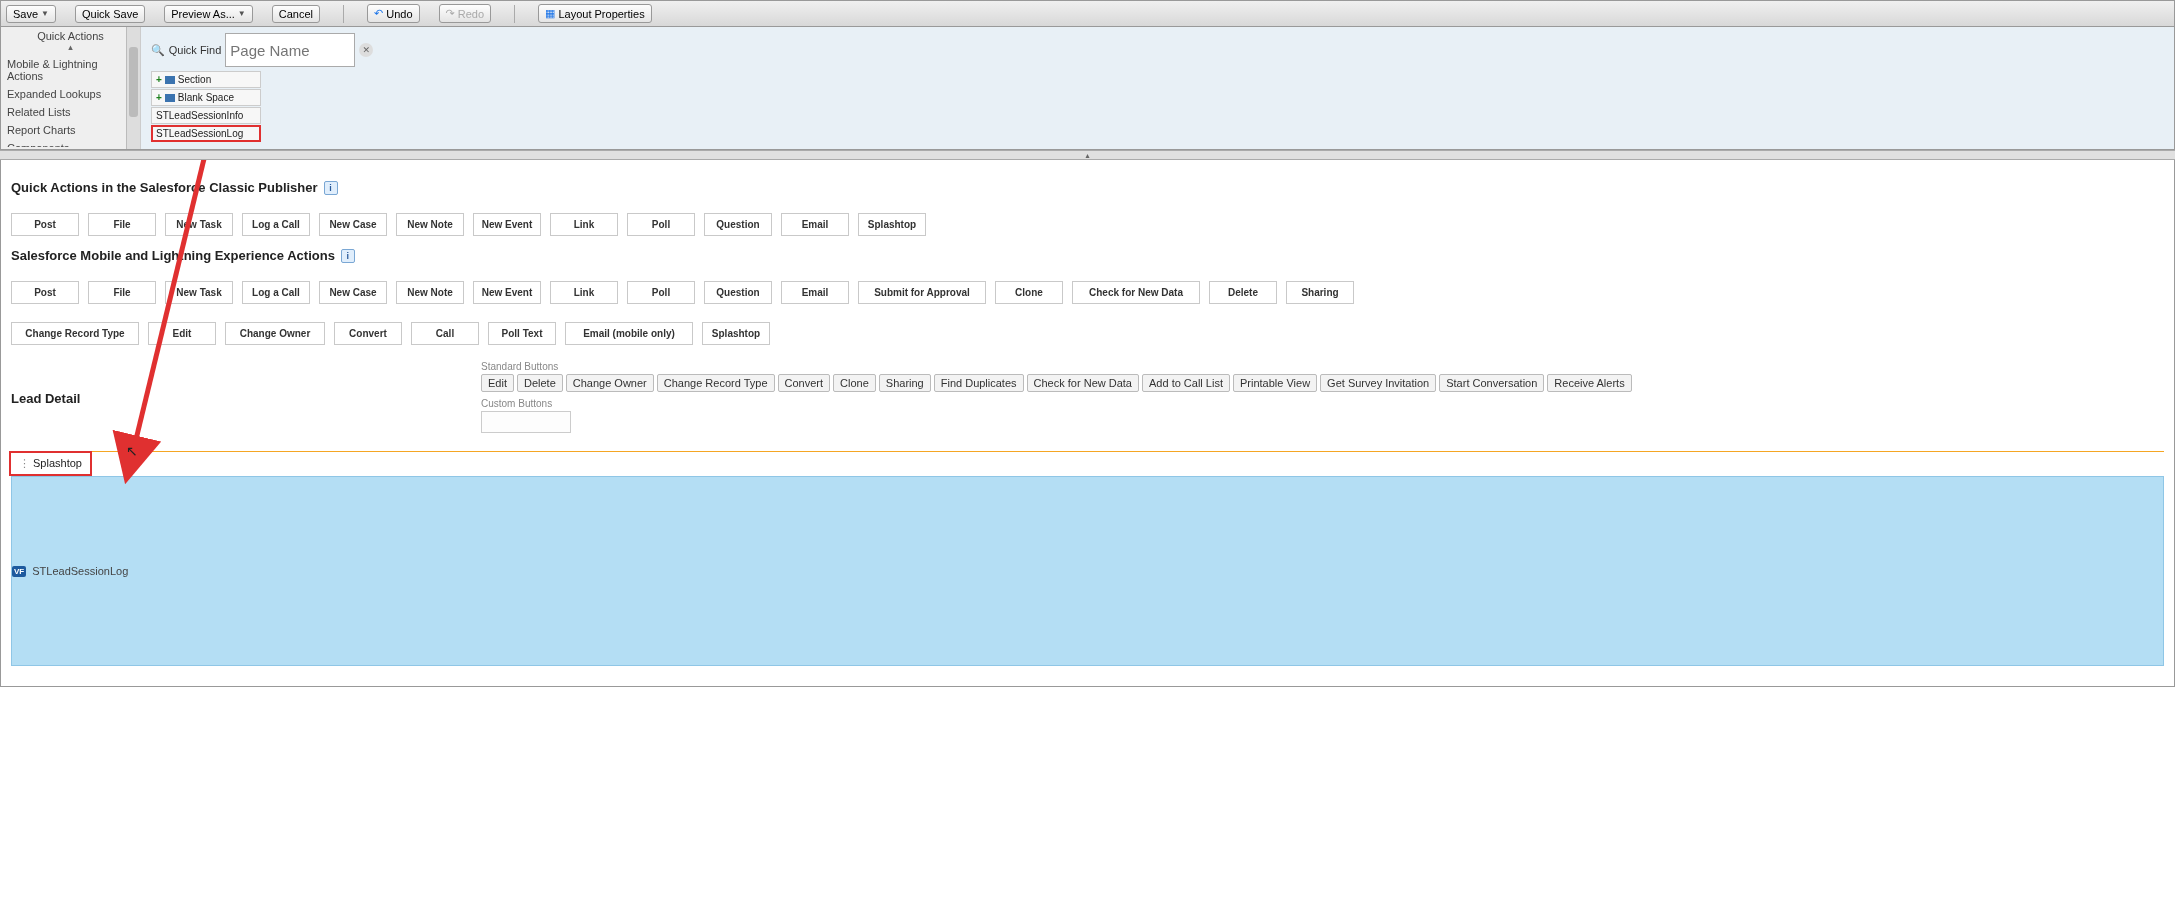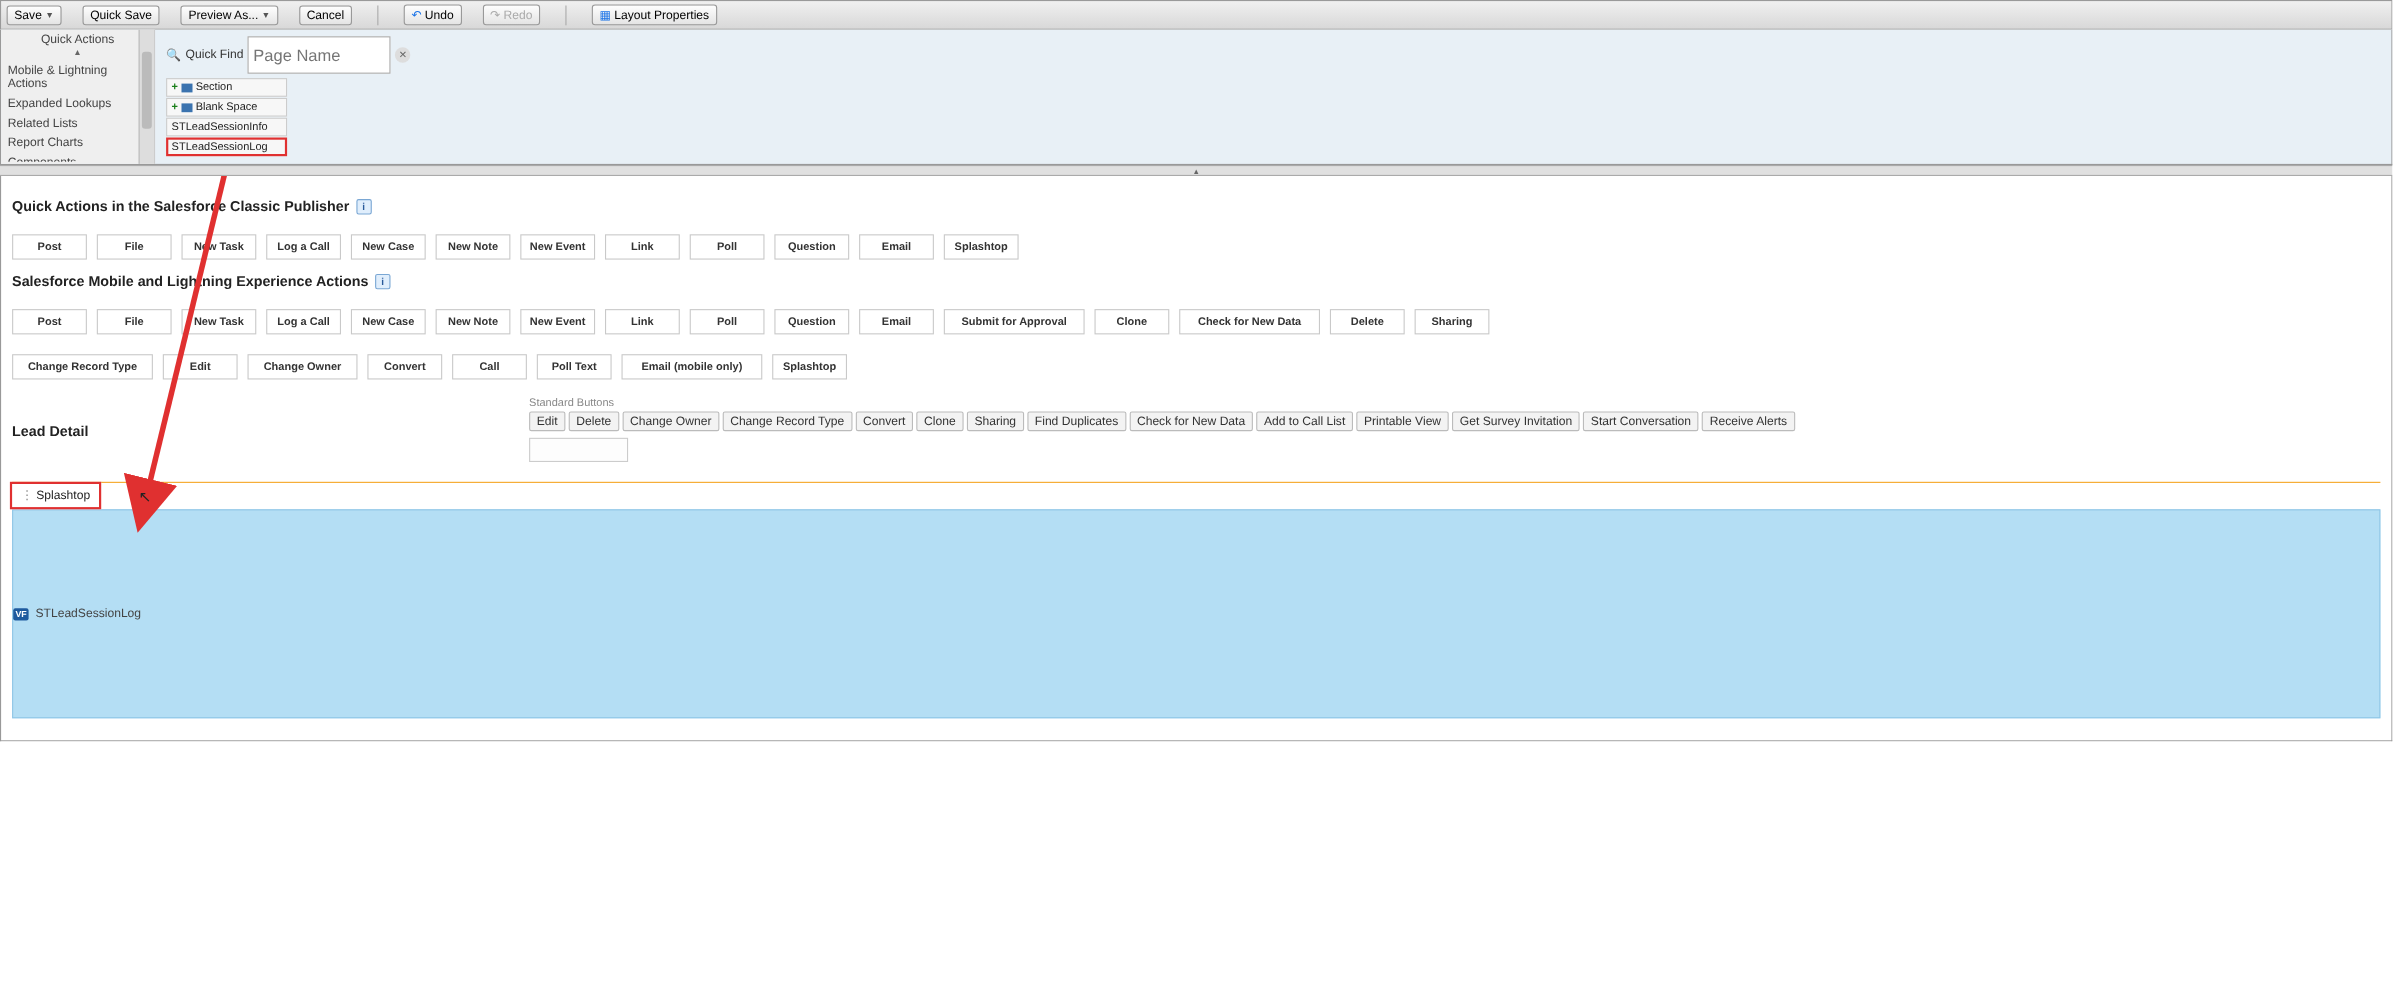--- a/index.html
+++ b/index.html
@@ -337,20 +337,21 @@
           <div class="std-btn">Clone</div>
           <div class="std-btn">Sharing</div>
           <div class="std-btn">Find Duplicates</div>
           <div class="std-btn">Check for New Data</div>
           <div class="std-btn">Add to Call List</div>
           <div class="std-btn">Printable View</div>
           <div class="std-btn">Get Survey Invitation</div>
           <div class="std-btn">Start Conversation</div>
           <div class="std-btn">Receive Alerts</div>
         </div>
+      <span class="fieldset-lbl">Custom Buttons</span>
       <div class="custom-box"></div>
     </div>
   </div>
 
   <hr class="orange-hr">
   <div class="splashtop-tab">
     <span style="color:#888;margin-right:3px">⋮</span><span>Splashtop</span>
   </div>
   <div class="drop-zone">
     <span class="vf-badge">VF</span>

